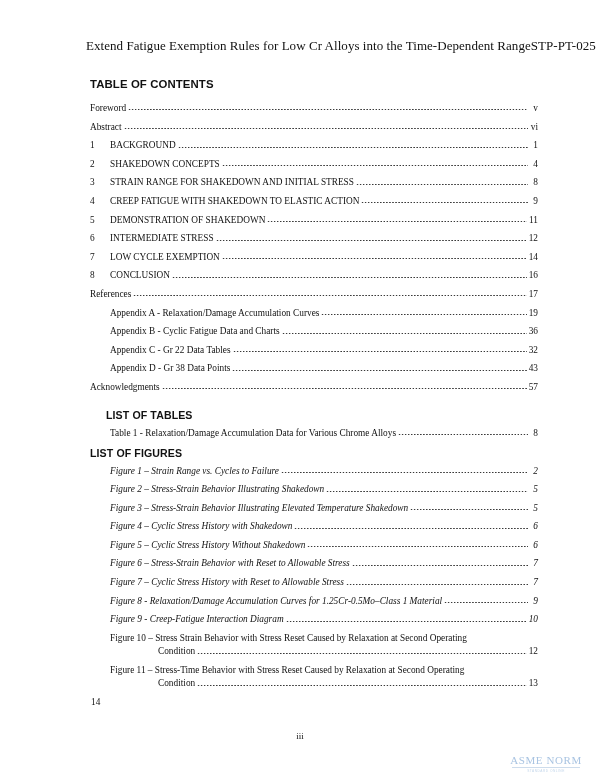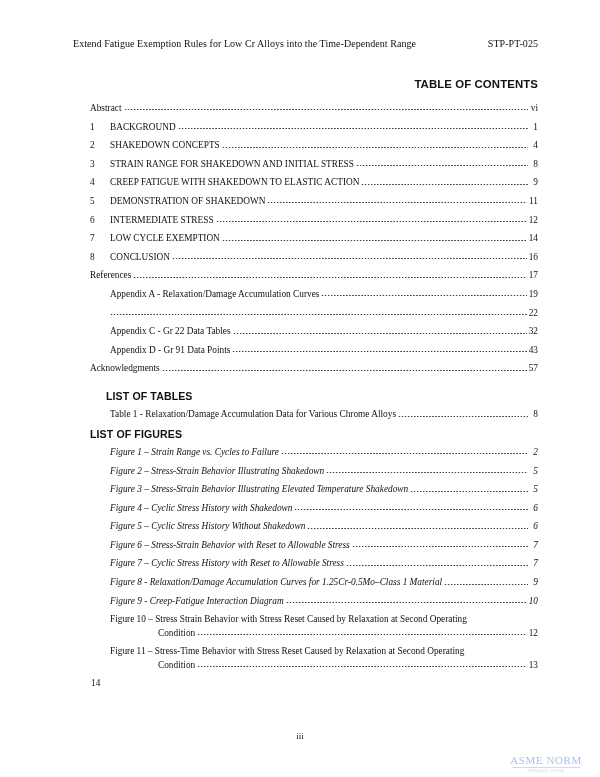--- a/index.html
+++ b/index.html
@@ -13,47 +13,46 @@
     height: 777px;
     background: #ffffff;
     overflow: hidden;
     font-family: "Liberation Serif", "DejaVu Serif", serif;
     color: #111111;
   }
 
   
   .running-header {
     position: absolute;
-    left: 73px;
+    left: 86px;
     right: 62px;
     top: 38px;
     display: flex;
     justify-content: space-between;
     align-items: baseline;
-    font-size: 10px;
+    font-size: 13px;
     letter-spacing: 0.05px;
     white-space: nowrap;
-    gap: 17px;
   }
   .running-header .hdr-title { font-family: "Liberation Serif", serif; }
   .running-header .hdr-code  { font-family: "Liberation Serif", serif; }
 
   
   .content {
     position: absolute;
     left: 90px;
     top: 78px;
     width: 448px;
   }
 
   h1.toc-title {
     font-family: "Liberation Sans", sans-serif;
     font-size: 11.4px;
     font-weight: bold;
-    text-align: right;
+    text-align: left;
     margin: 0 0 13px 0;
     letter-spacing: 0.1px;
   }
 
   h2.section-head {
     font-family: "Liberation Sans", sans-serif;
     font-size: 10.6px;
     font-weight: bold;
     text-align: left;
     margin: 13px 0 7px 0;
@@ -169,20 +168,25 @@
   <div class="running-header">
     <span class="hdr-title">Extend Fatigue Exemption Rules for Low Cr Alloys into the Time-Dependent Range</span>
     <span class="hdr-code">STP-PT-025</span>
   </div>
 
   <div class="content">
 
     <h1 class="toc-title">TABLE OF CONTENTS</h1>
 
     <div class="toc-line">
+      <span class="toc-label">Foreword</span>
+      <span class="toc-dots"></span>
+      <span class="toc-page">v</span>
+    </div>
+    <div class="toc-line">
       <span class="toc-label">Abstract</span>
       <span class="toc-dots"></span>
       <span class="toc-page">vi</span>
     </div>
 
     <div class="toc-line">
       <span class="toc-num">1</span>
       <span class="toc-label">BACKGROUND</span>
       <span class="toc-dots"></span>
       <span class="toc-page">1</span>
@@ -234,30 +238,31 @@
       <span class="toc-label">References</span>
       <span class="toc-dots"></span>
       <span class="toc-page">17</span>
     </div>
     <div class="toc-line row-appendix">
       <span class="toc-label">Appendix A - Relaxation/Damage Accumulation Curves</span>
       <span class="toc-dots"></span>
       <span class="toc-page">19</span>
     </div>
     <div class="toc-line row-appendix">
-      <span class="toc-dots"></span>
-      <span class="toc-page">22</span>
+      <span class="toc-label">Appendix B - Cyclic Fatigue Data and Charts</span>
+      <span class="toc-dots"></span>
+      <span class="toc-page">36</span>
     </div>
     <div class="toc-line row-appendix">
       <span class="toc-label">Appendix C - Gr 22 Data Tables</span>
       <span class="toc-dots"></span>
       <span class="toc-page">32</span>
     </div>
     <div class="toc-line row-appendix">
-      <span class="toc-label">Appendix D - Gr 91 Data Points</span>
+      <span class="toc-label">Appendix D - Gr 38 Data Points</span>
       <span class="toc-dots"></span>
       <span class="toc-page">43</span>
     </div>
     <div class="toc-line">
       <span class="toc-label">Acknowledgments</span>
       <span class="toc-dots"></span>
       <span class="toc-page">57</span>
     </div>
 
     <h2 class="section-head tables-head">LIST OF TABLES</h2>

